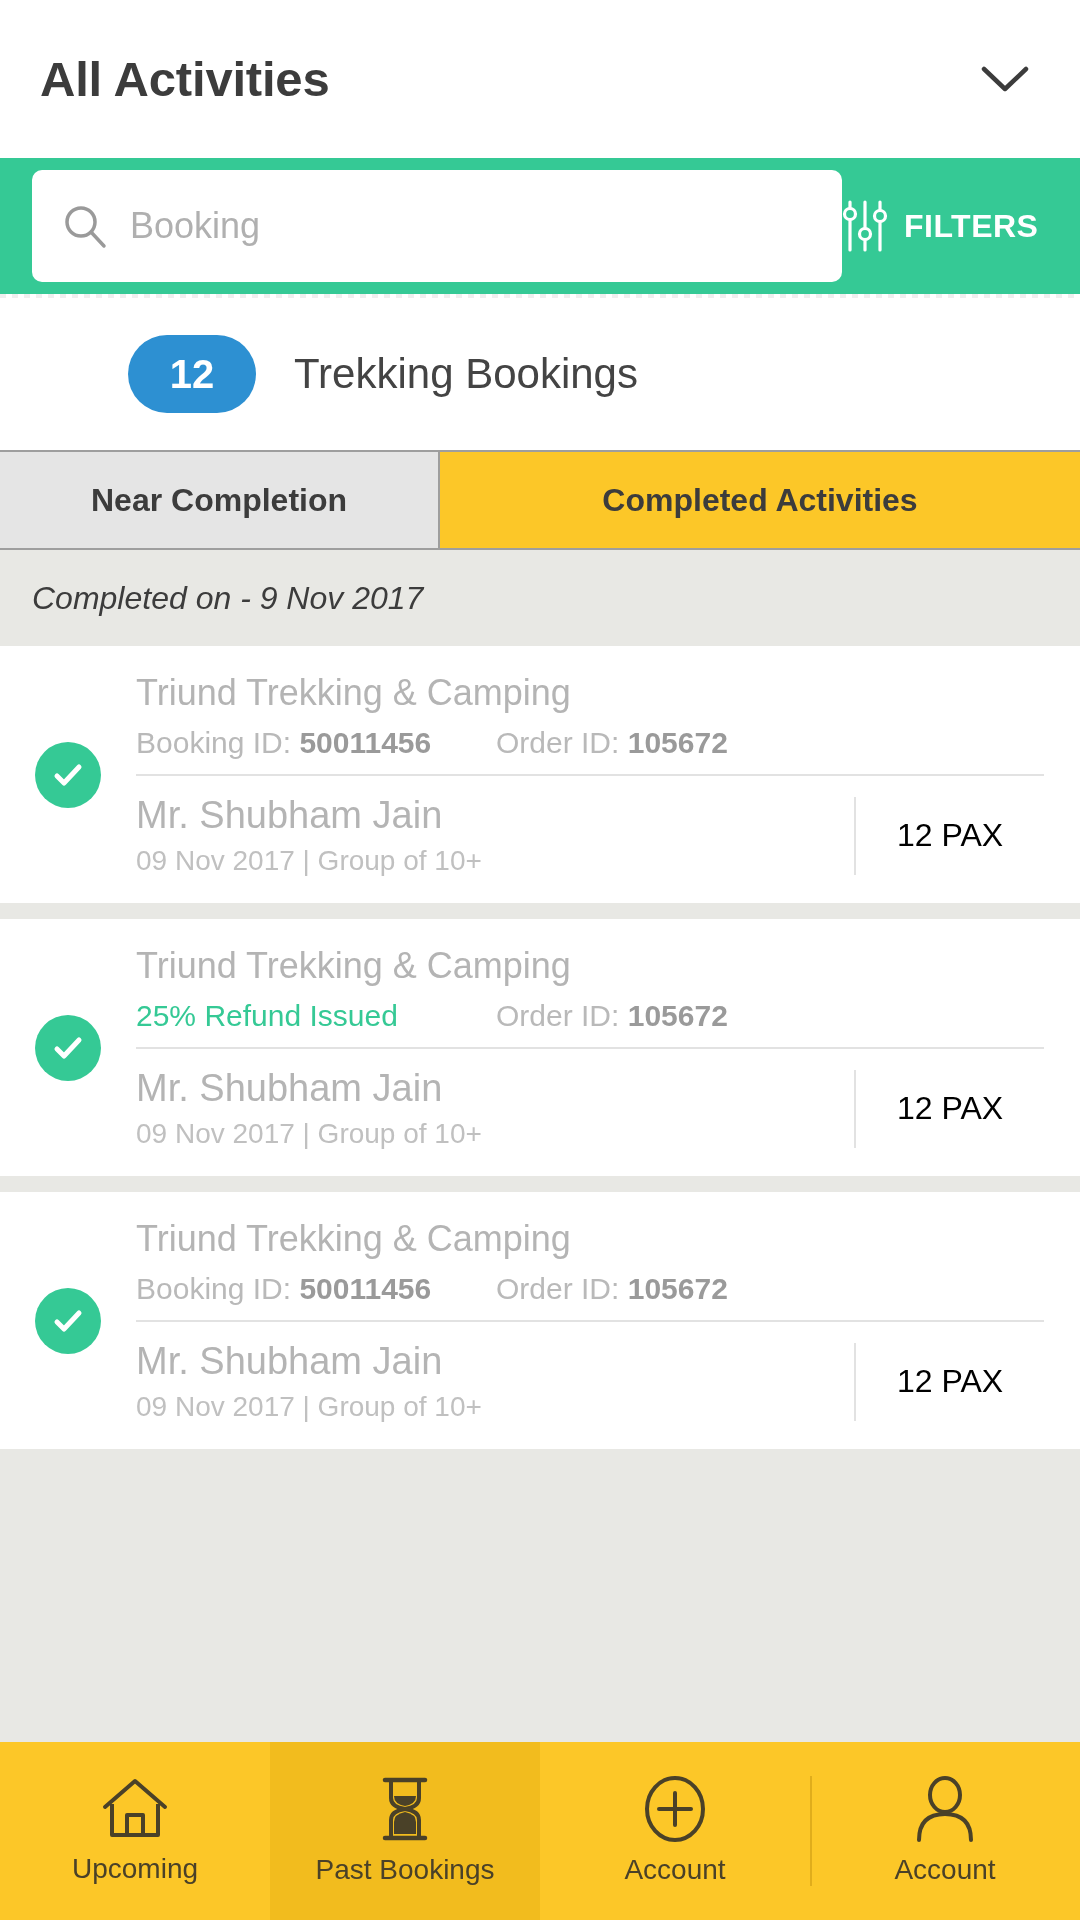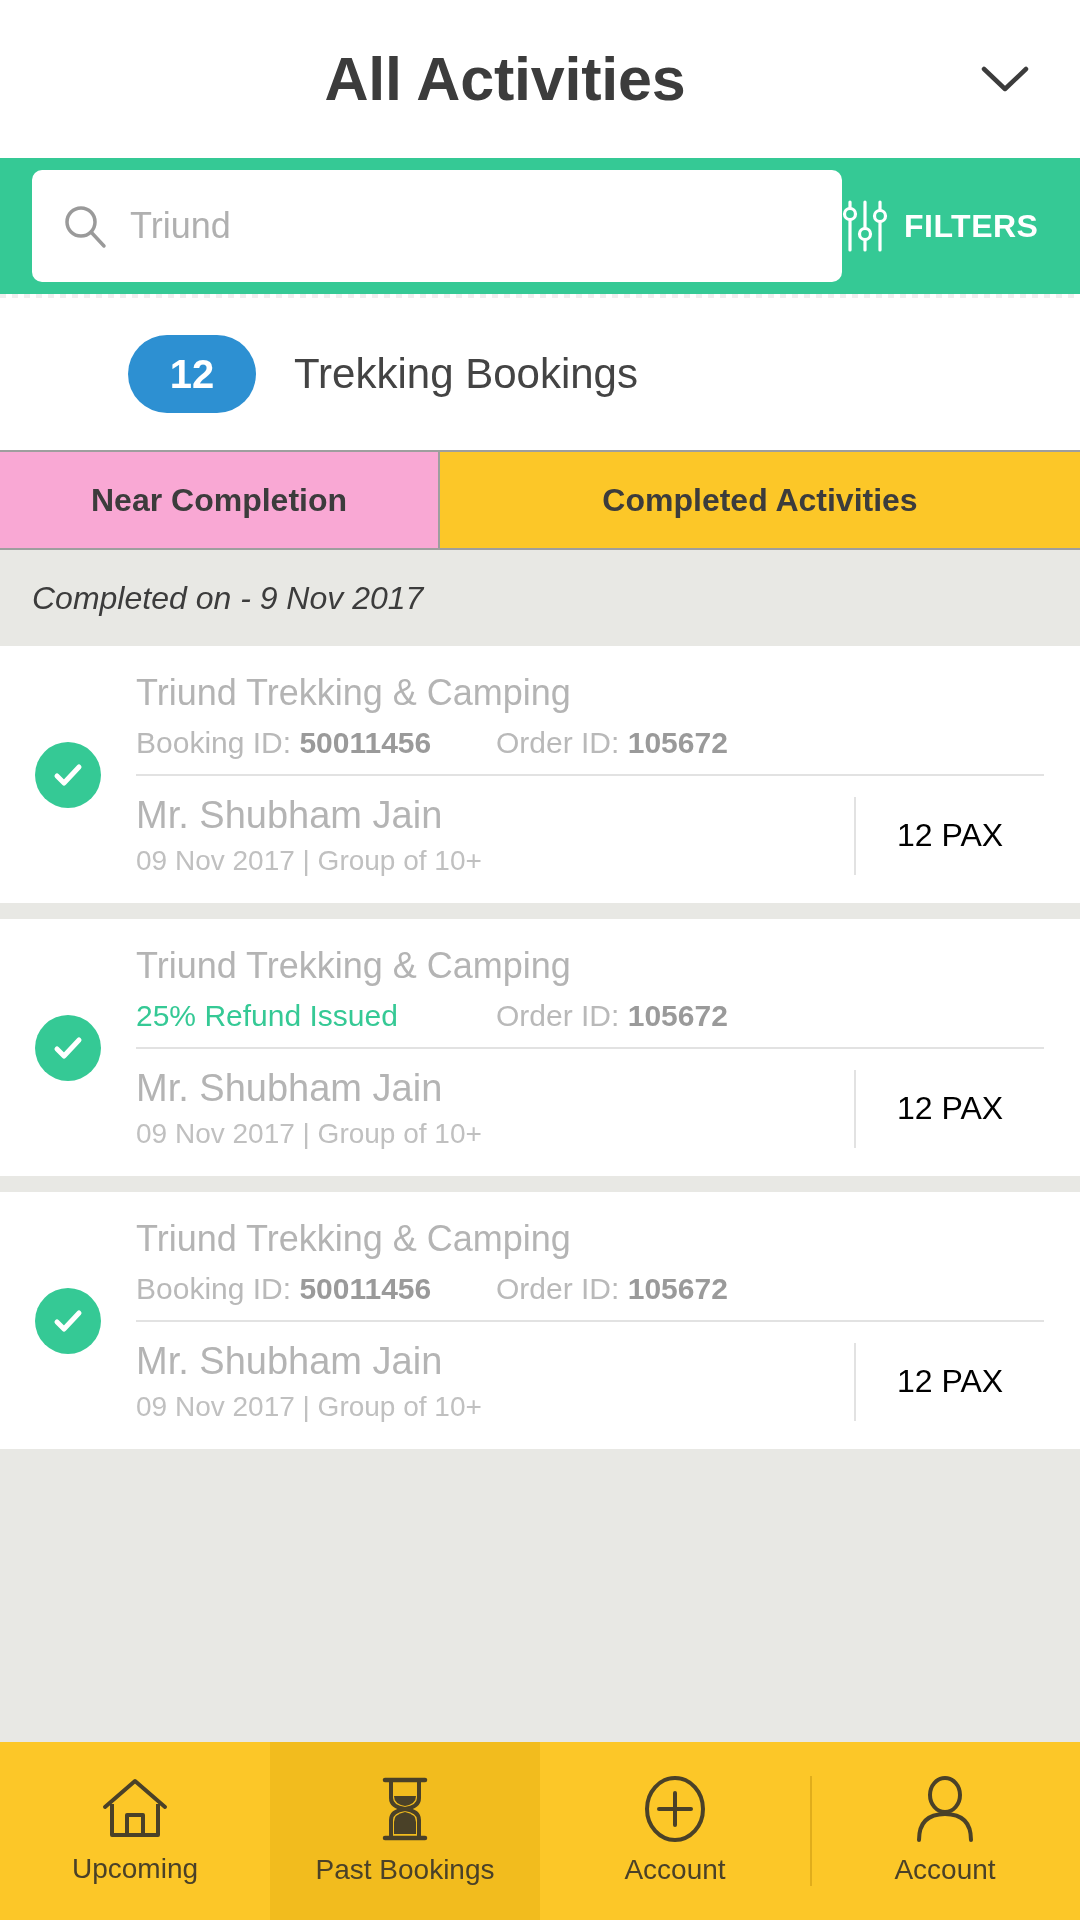--- a/index.html
+++ b/index.html
@@ -13,26 +13,25 @@
 
   
   .header {
     height: 158px;
     background: #ffffff;
     display: flex; align-items: center;
     padding: 0 40px;
     flex: 0 0 auto;
   }
   .header-title {
-    font-size: 61px;
+    font-size: 49px;
     font-weight: bold;
     color: #3c3c3c;
     letter-spacing: -0.2px;
     flex: 1 1 auto;
-    text-align: center;
   }
   .chevron-btn { width: 70px; height: 70px; display:flex; align-items:center; justify-content:center; }
 
   
   .searchbar {
     height: 136px;
     background: #35c995;
     display: flex; align-items: center;
     padding: 0 0 0 32px;
     flex: 0 0 auto;
@@ -81,21 +80,21 @@
     height: 100px;
     display: flex;
     border-top: 2px solid #9e9e9e;
     border-bottom: 2px solid #9e9e9e;
     flex: 0 0 auto;
   }
   .tab {
     display: flex; align-items: center; justify-content: center;
     font-size: 32px; font-weight: bold; color: #3c3c3c;
   }
-  .tab.inactive { flex: 0 0 440px; background: #f9a8d4; border-right: 2px solid #9e9e9e; }
+  .tab.inactive { flex: 0 0 440px; background: #e5e5e5; border-right: 2px solid #9e9e9e; }
   .tab.active   { flex: 1 1 auto;  background: #fcc728; }
 
   
   .content { flex: 1 1 auto; background:#e8e8e4; overflow:hidden; }
 
   .datehdr {
     height: 96px;
     background: #e8e8e4;
     display: flex; align-items: center;
     padding-left: 32px;
@@ -168,21 +167,21 @@
       </svg>
     </div>
   </div>
 
   <div class="searchbar">
     <div class="search-input-wrap">
       <svg width="46" height="46" viewBox="0 0 46 46">
         <circle cx="19" cy="19" r="14" fill="none" stroke="#9a9a9a" stroke-width="3.5"></circle>
         <line x1="29" y1="29" x2="42" y2="43" stroke="#9a9a9a" stroke-width="3.5" stroke-linecap="round"></line>
       </svg>
-      <span class="search-ph">Triund</span>
+      <span class="search-ph">Booking</span>
     </div>
     <div class="filters-btn">
       <svg width="46" height="52" viewBox="0 0 46 52">
         <line x1="8" y1="2" x2="8" y2="50" stroke="#fff" stroke-width="3.2" stroke-linecap="round"></line>
         <line x1="23" y1="2" x2="23" y2="50" stroke="#fff" stroke-width="3.2" stroke-linecap="round"></line>
         <line x1="38" y1="2" x2="38" y2="50" stroke="#fff" stroke-width="3.2" stroke-linecap="round"></line>
         <circle cx="8" cy="14" r="5.5" fill="#35c995" stroke="#fff" stroke-width="3.2"></circle>
         <circle cx="23" cy="34" r="5.5" fill="#35c995" stroke="#fff" stroke-width="3.2"></circle>
         <circle cx="38" cy="16" r="5.5" fill="#35c995" stroke="#fff" stroke-width="3.2"></circle>
       </svg>

